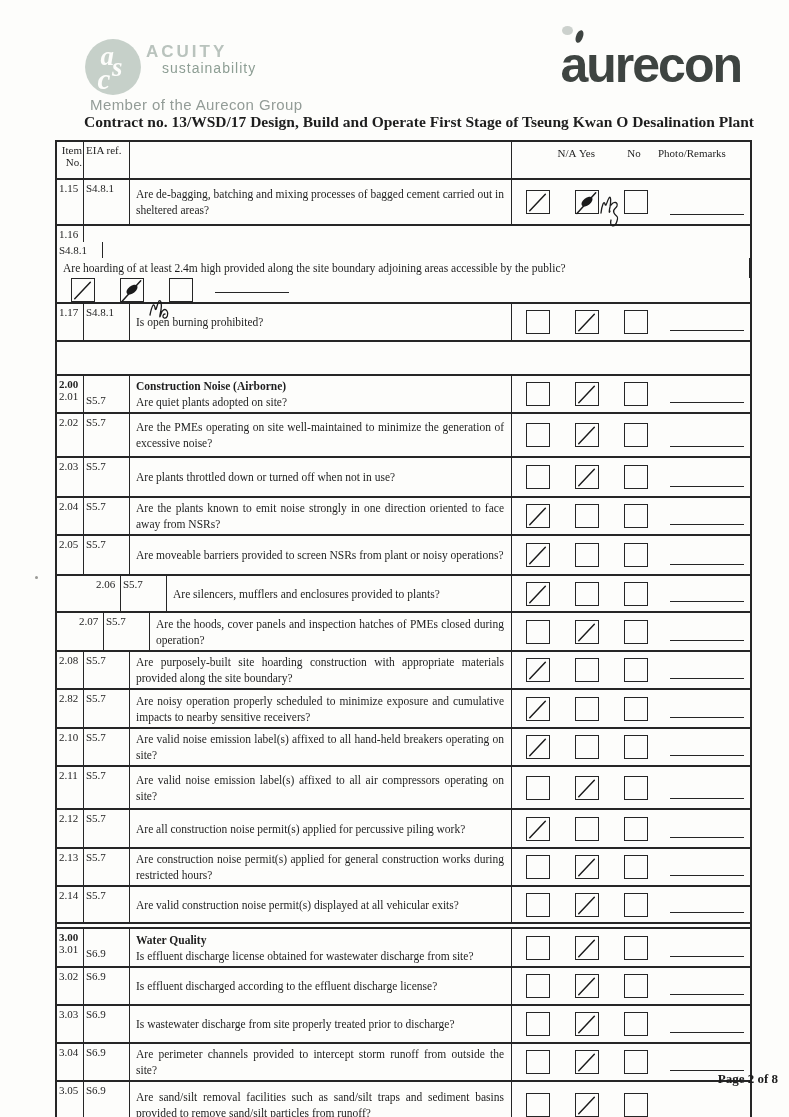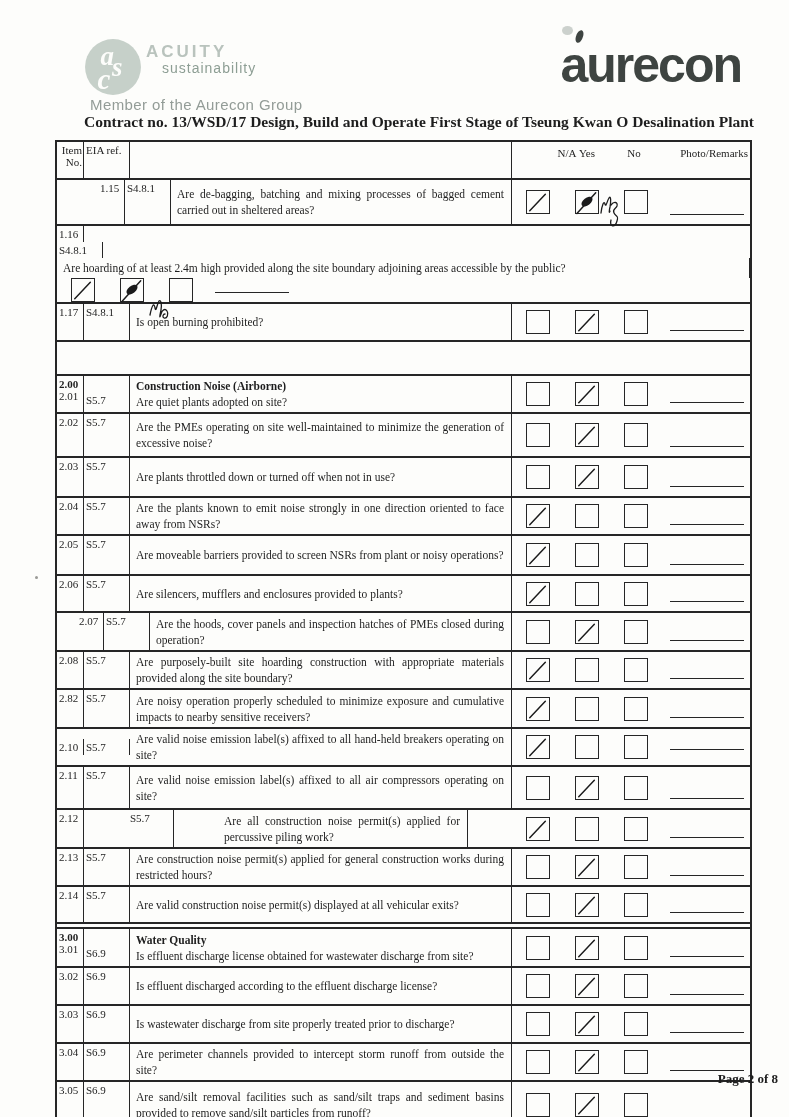--- a/index.html
+++ b/index.html
@@ -55,21 +55,21 @@
   .c-ans{width:238px;display:flex;align-items:center;}
   .qt{text-align:justify;}
   .b{font-weight:bold;}
   .sp{flex:0 0 16px;}
   .th-item{justify-content:space-between;padding-bottom:14px;align-items:flex-end;}
   .th-ans{position:relative;font-size:11px;}
   .th-na,.th-yes,.th-no{position:absolute;top:5px;width:26px;text-align:center;}
   .th-na{left:13px;margin-left:29px;}
   .th-yes{left:62px;}
   .th-no{left:109px;}
-  .th-rem{position:absolute;top:5px;left:146px;width:90px;text-align:right;}
+  .th-rem{position:absolute;top:5px;left:146px;width:90px;text-align:left;}
 
   
   .cb{position:relative;width:24px;height:24px;border:1.7px solid var(--ink);box-sizing:border-box;flex:0 0 auto;margin-left:25px;background:#fdfdfb;}
   .cb.cb1{margin-left:14px;}
   .mk{position:absolute;left:0;top:0;width:100%;height:100%;overflow:visible;}
   .mk line{stroke:var(--pen);stroke-width:1.6;stroke-linecap:round;fill:none;}
   .mk ellipse{fill:var(--pen);}
   .rline{position:absolute;right:6px;bottom:9px;width:74px;border-bottom:1.8px solid var(--ink);}
   .anno{position:absolute;overflow:visible;}
   .anno path{stroke:var(--pen);stroke-width:1.3;fill:none;stroke-linecap:round;}
@@ -119,21 +119,21 @@
       </div>
       <div class="cell c-q"></div>
       <div class="cell c-ans th-ans">
         <span class="th-na">N/A</span>
         <span class="th-yes">Yes</span>
         <span class="th-no">No</span>
         <span class="th-rem">Photo/Remarks</span>
       </div>
     </div>
     <div id="rows">
-        <div class="row" style="min-height: 46px; padding-left: 41px;">
+        <div class="row" style="min-height: 46px;">
           <div class="cell c-item">
             <div>1.15</div>
           </div>
           <div class="cell c-eia">
             <div>S4.8.1</div>
           </div>
           <div class="cell c-q">
             <div class="qt">Are de-bagging, batching and mixing processes of bagged cement carried out in sheltered areas?</div>
           </div>
           <div class="cell c-ans">
@@ -306,21 +306,21 @@
             <span class="cb cb1">
               <svg class="mk" viewBox="0 0 24 24">
                 <line x1="3" y1="21.5" x2="20" y2="3.5"></line>
               </svg>
             </span>
             <span class="cb"></span>
             <span class="cb"></span>
             <span class="rline"></span>
           </div>
         </div>
-        <div class="row" style="min-height: 37px;">
+        <div class="row" style="min-height: 37px; padding-left: 37px;">
           <div class="cell c-item">
             <div>2.06</div>
           </div>
           <div class="cell c-eia">
             <div>S5.7</div>
           </div>
           <div class="cell c-q">
             <div class="qt">Are silencers, mufflers and enclosures provided to plants?</div>
           </div>
           <div class="cell c-ans">
@@ -390,21 +390,21 @@
             <span class="cb cb1">
               <svg class="mk" viewBox="0 0 24 24">
                 <line x1="3" y1="21.5" x2="20" y2="3.5"></line>
               </svg>
             </span>
             <span class="cb"></span>
             <span class="cb"></span>
             <span class="rline"></span>
           </div>
         </div>
-        <div class="row" style="min-height: 38px; align-items: center;">
+        <div class="row" style="min-height: 38px;">
           <div class="cell c-item">
             <div>2.10</div>
           </div>
           <div class="cell c-eia">
             <div>S5.7</div>
           </div>
           <div class="cell c-q">
             <div class="qt">Are valid noise emission label(s) affixed to all hand-held breakers operating on site?</div>
           </div>
           <div class="cell c-ans">
@@ -432,21 +432,21 @@
             <span class="cb cb1"></span>
             <span class="cb">
               <svg class="mk" viewBox="0 0 24 24">
                 <line x1="3" y1="21.5" x2="20" y2="3.5"></line>
               </svg>
             </span>
             <span class="cb"></span>
             <span class="rline"></span>
           </div>
         </div>
-        <div class="row" style="min-height: 39px; gap: 44px;">
+        <div class="row" style="min-height: 39px;">
           <div class="cell c-item">
             <div>2.12</div>
           </div>
           <div class="cell c-eia">
             <div>S5.7</div>
           </div>
           <div class="cell c-q">
             <div class="qt">Are all construction noise permit(s) applied for percussive piling work?</div>
           </div>
           <div class="cell c-ans">

